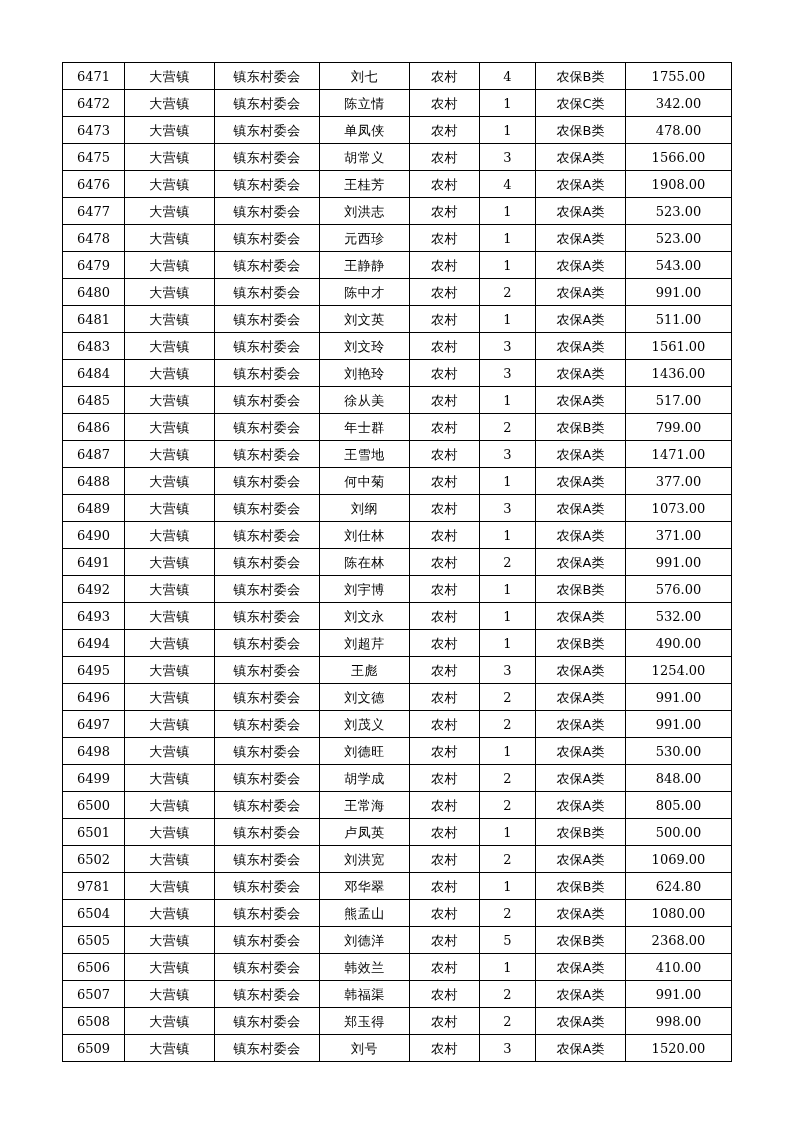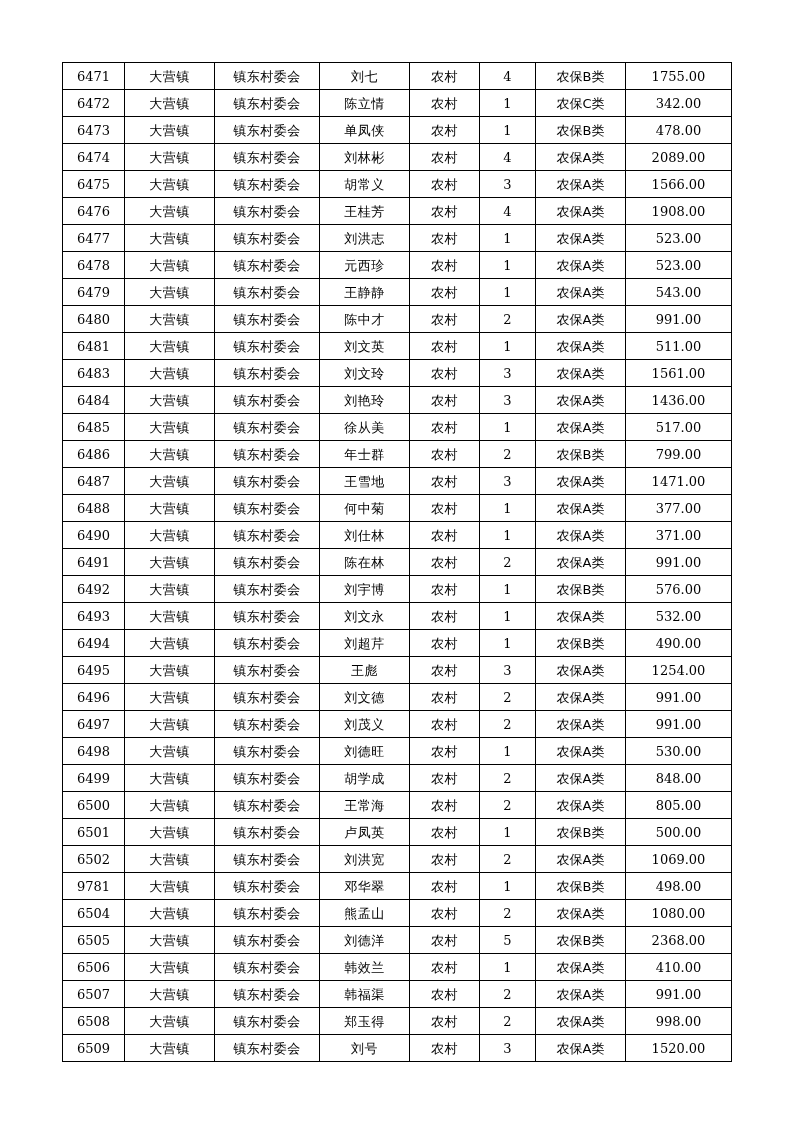--- a/index.html
+++ b/index.html
@@ -105,47 +105,37 @@
           <td class="num">6473</td>
           <td class="cn">大营镇</td>
           <td class="cn">镇东村委会</td>
           <td class="cn">单凤侠</td>
           <td class="cn">农村</td>
           <td class="num">1</td>
           <td class="cat">农保B类</td>
           <td class="amount">478.00</td>
         </tr>
         <tr>
-          <td class="num">6474</td>
-          <td class="cn">大营镇</td>
-          <td class="cn">镇东村委会</td>
-          <td class="cn">刘林彬</td>
+          <td class="num">6475</td>
+          <td class="cn">大营镇</td>
+          <td class="cn">镇东村委会</td>
+          <td class="cn">胡常义</td>
+          <td class="cn">农村</td>
+          <td class="num">3</td>
+          <td class="cat">农保A类</td>
+          <td class="amount">1566.00</td>
+        </tr>
+        <tr>
+          <td class="num">6476</td>
+          <td class="cn">大营镇</td>
+          <td class="cn">镇东村委会</td>
+          <td class="cn">王桂芳</td>
           <td class="cn">农村</td>
           <td class="num">4</td>
           <td class="cat">农保A类</td>
-          <td class="amount">2089.00</td>
-        </tr>
-        <tr>
-          <td class="num">6475</td>
-          <td class="cn">大营镇</td>
-          <td class="cn">镇东村委会</td>
-          <td class="cn">胡常义</td>
-          <td class="cn">农村</td>
-          <td class="num">3</td>
-          <td class="cat">农保A类</td>
-          <td class="amount">1566.00</td>
-        </tr>
-        <tr>
-          <td class="num">6476</td>
-          <td class="cn">大营镇</td>
-          <td class="cn">镇东村委会</td>
-          <td class="cn">王桂芳</td>
-          <td class="cn">农村</td>
-          <td class="num">4</td>
-          <td class="cat">农保A类</td>
           <td class="amount">1908.00</td>
         </tr>
         <tr>
           <td class="num">6477</td>
           <td class="cn">大营镇</td>
           <td class="cn">镇东村委会</td>
           <td class="cn">刘洪志</td>
           <td class="cn">农村</td>
           <td class="num">1</td>
           <td class="cat">农保A类</td>
@@ -245,20 +235,30 @@
           <td class="num">6488</td>
           <td class="cn">大营镇</td>
           <td class="cn">镇东村委会</td>
           <td class="cn">何中菊</td>
           <td class="cn">农村</td>
           <td class="num">1</td>
           <td class="cat">农保A类</td>
           <td class="amount">377.00</td>
         </tr>
         <tr>
+          <td class="num">6489</td>
+          <td class="cn">大营镇</td>
+          <td class="cn">镇东村委会</td>
+          <td class="cn">刘纲</td>
+          <td class="cn">农村</td>
+          <td class="num">3</td>
+          <td class="cat">农保A类</td>
+          <td class="amount">1073.00</td>
+        </tr>
+        <tr>
           <td class="num">6490</td>
           <td class="cn">大营镇</td>
           <td class="cn">镇东村委会</td>
           <td class="cn">刘仕林</td>
           <td class="cn">农村</td>
           <td class="num">1</td>
           <td class="cat">农保A类</td>
           <td class="amount">371.00</td>
         </tr>
         <tr>
@@ -382,21 +382,21 @@
           <td class="amount">1069.00</td>
         </tr>
         <tr>
           <td class="num">9781</td>
           <td class="cn">大营镇</td>
           <td class="cn">镇东村委会</td>
           <td class="cn">邓华翠</td>
           <td class="cn">农村</td>
           <td class="num">1</td>
           <td class="cat">农保B类</td>
-          <td class="amount">498.00</td>
+          <td class="amount">624.80</td>
         </tr>
         <tr>
           <td class="num">6504</td>
           <td class="cn">大营镇</td>
           <td class="cn">镇东村委会</td>
           <td class="cn">熊孟山</td>
           <td class="cn">农村</td>
           <td class="num">2</td>
           <td class="cat">农保A类</td>
           <td class="amount">1080.00</td>

